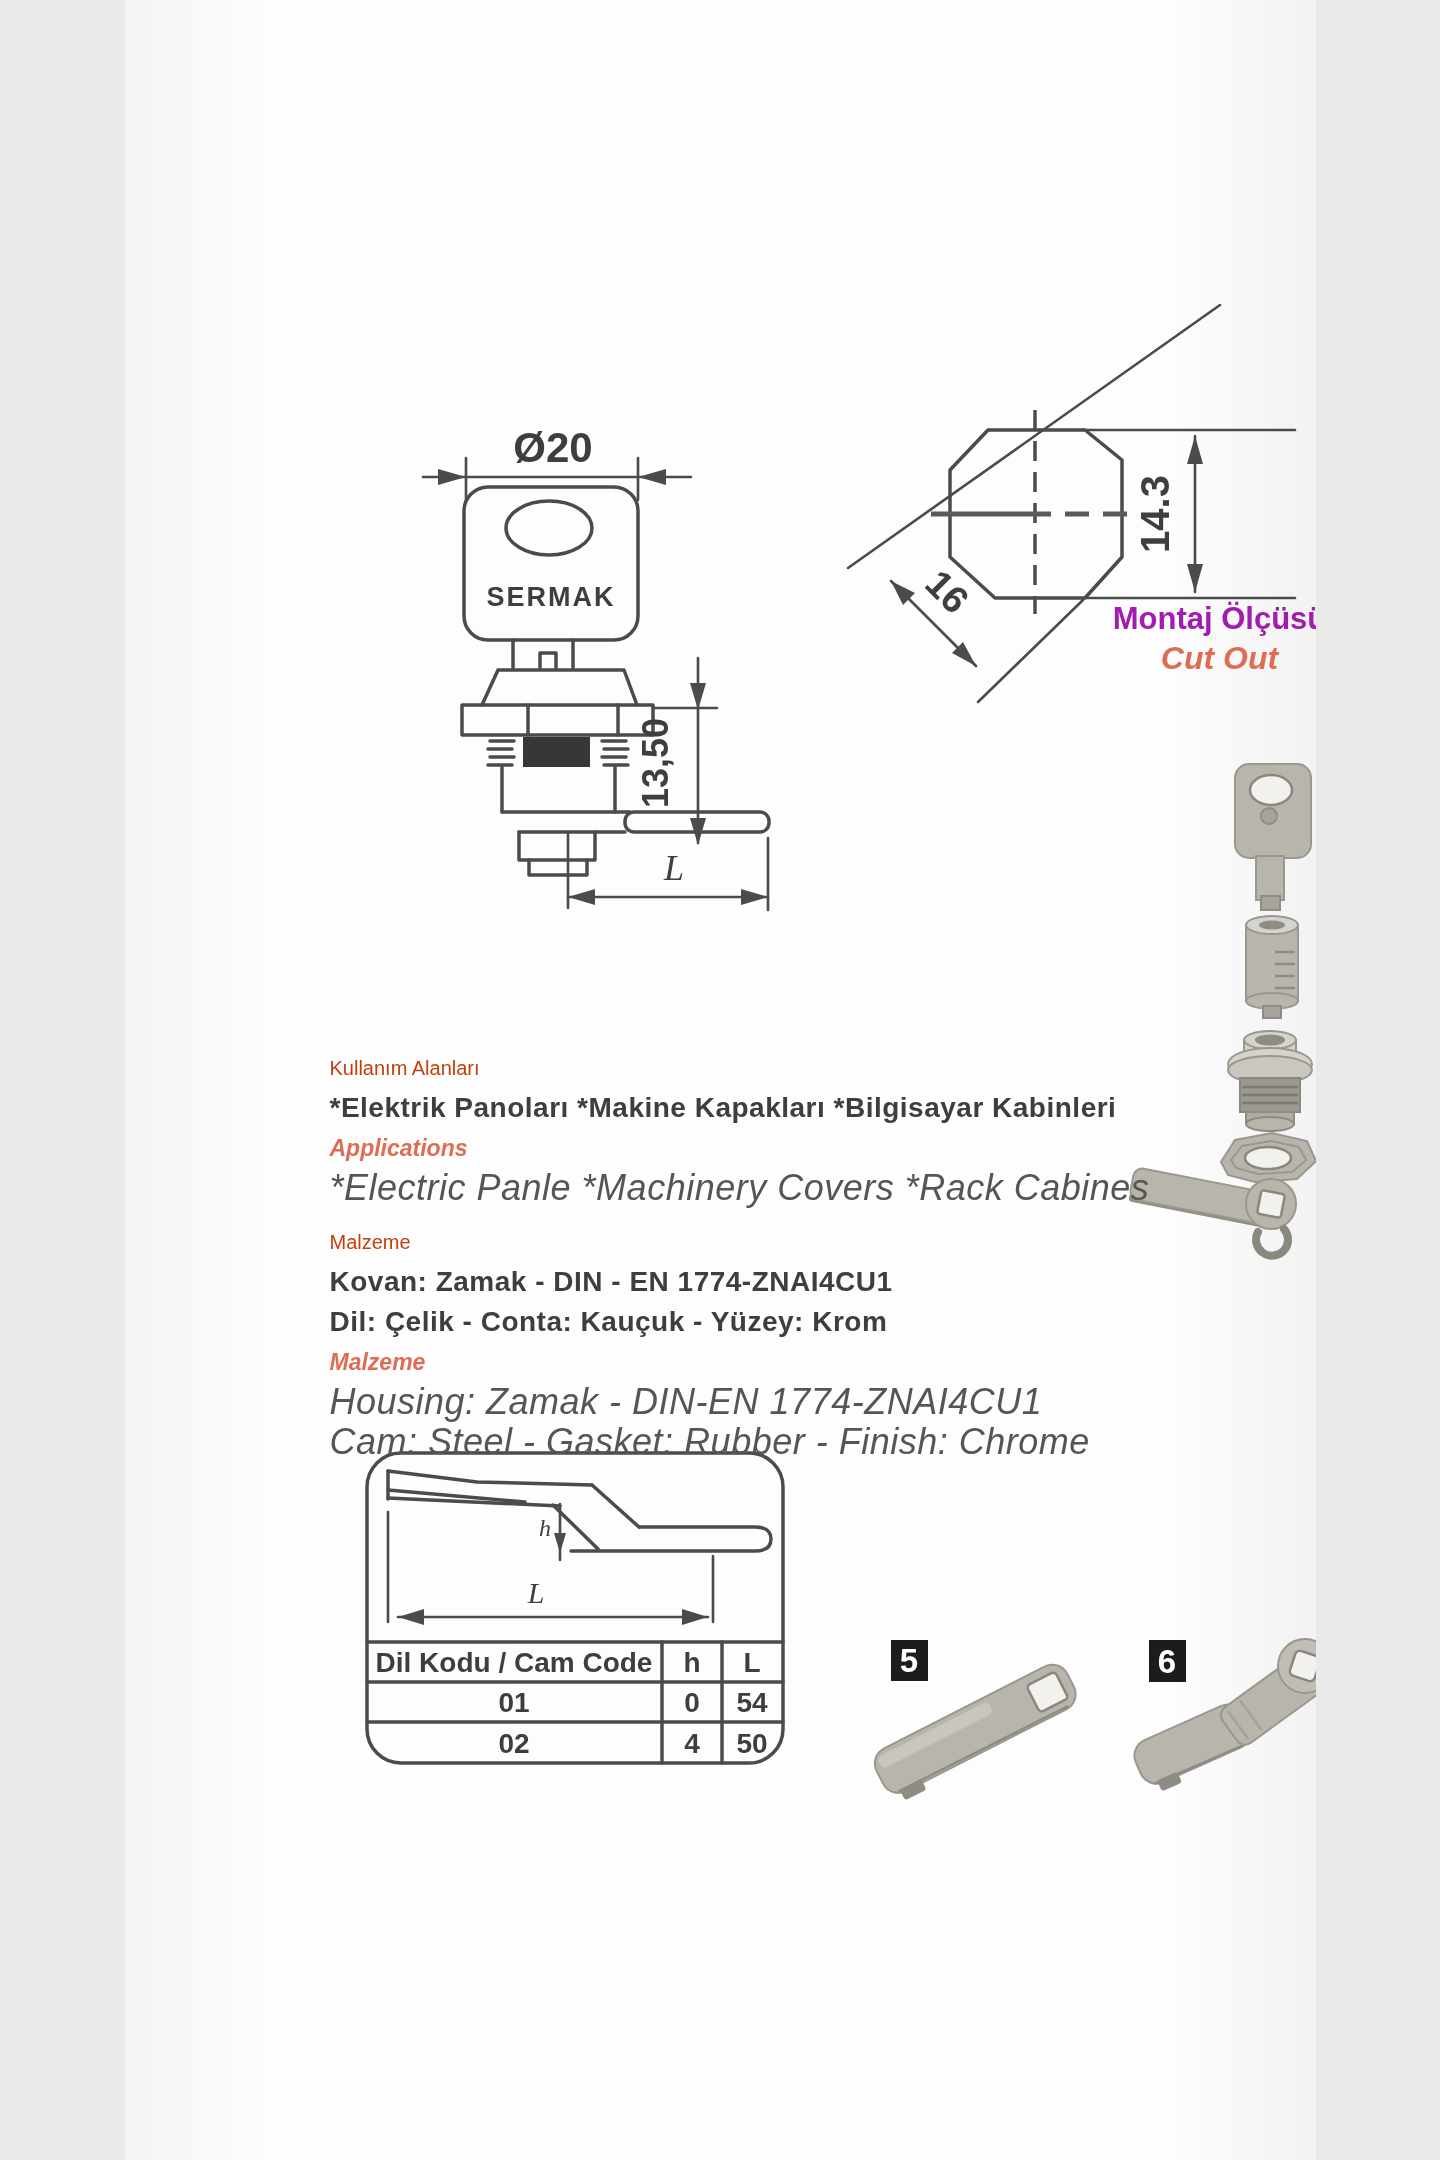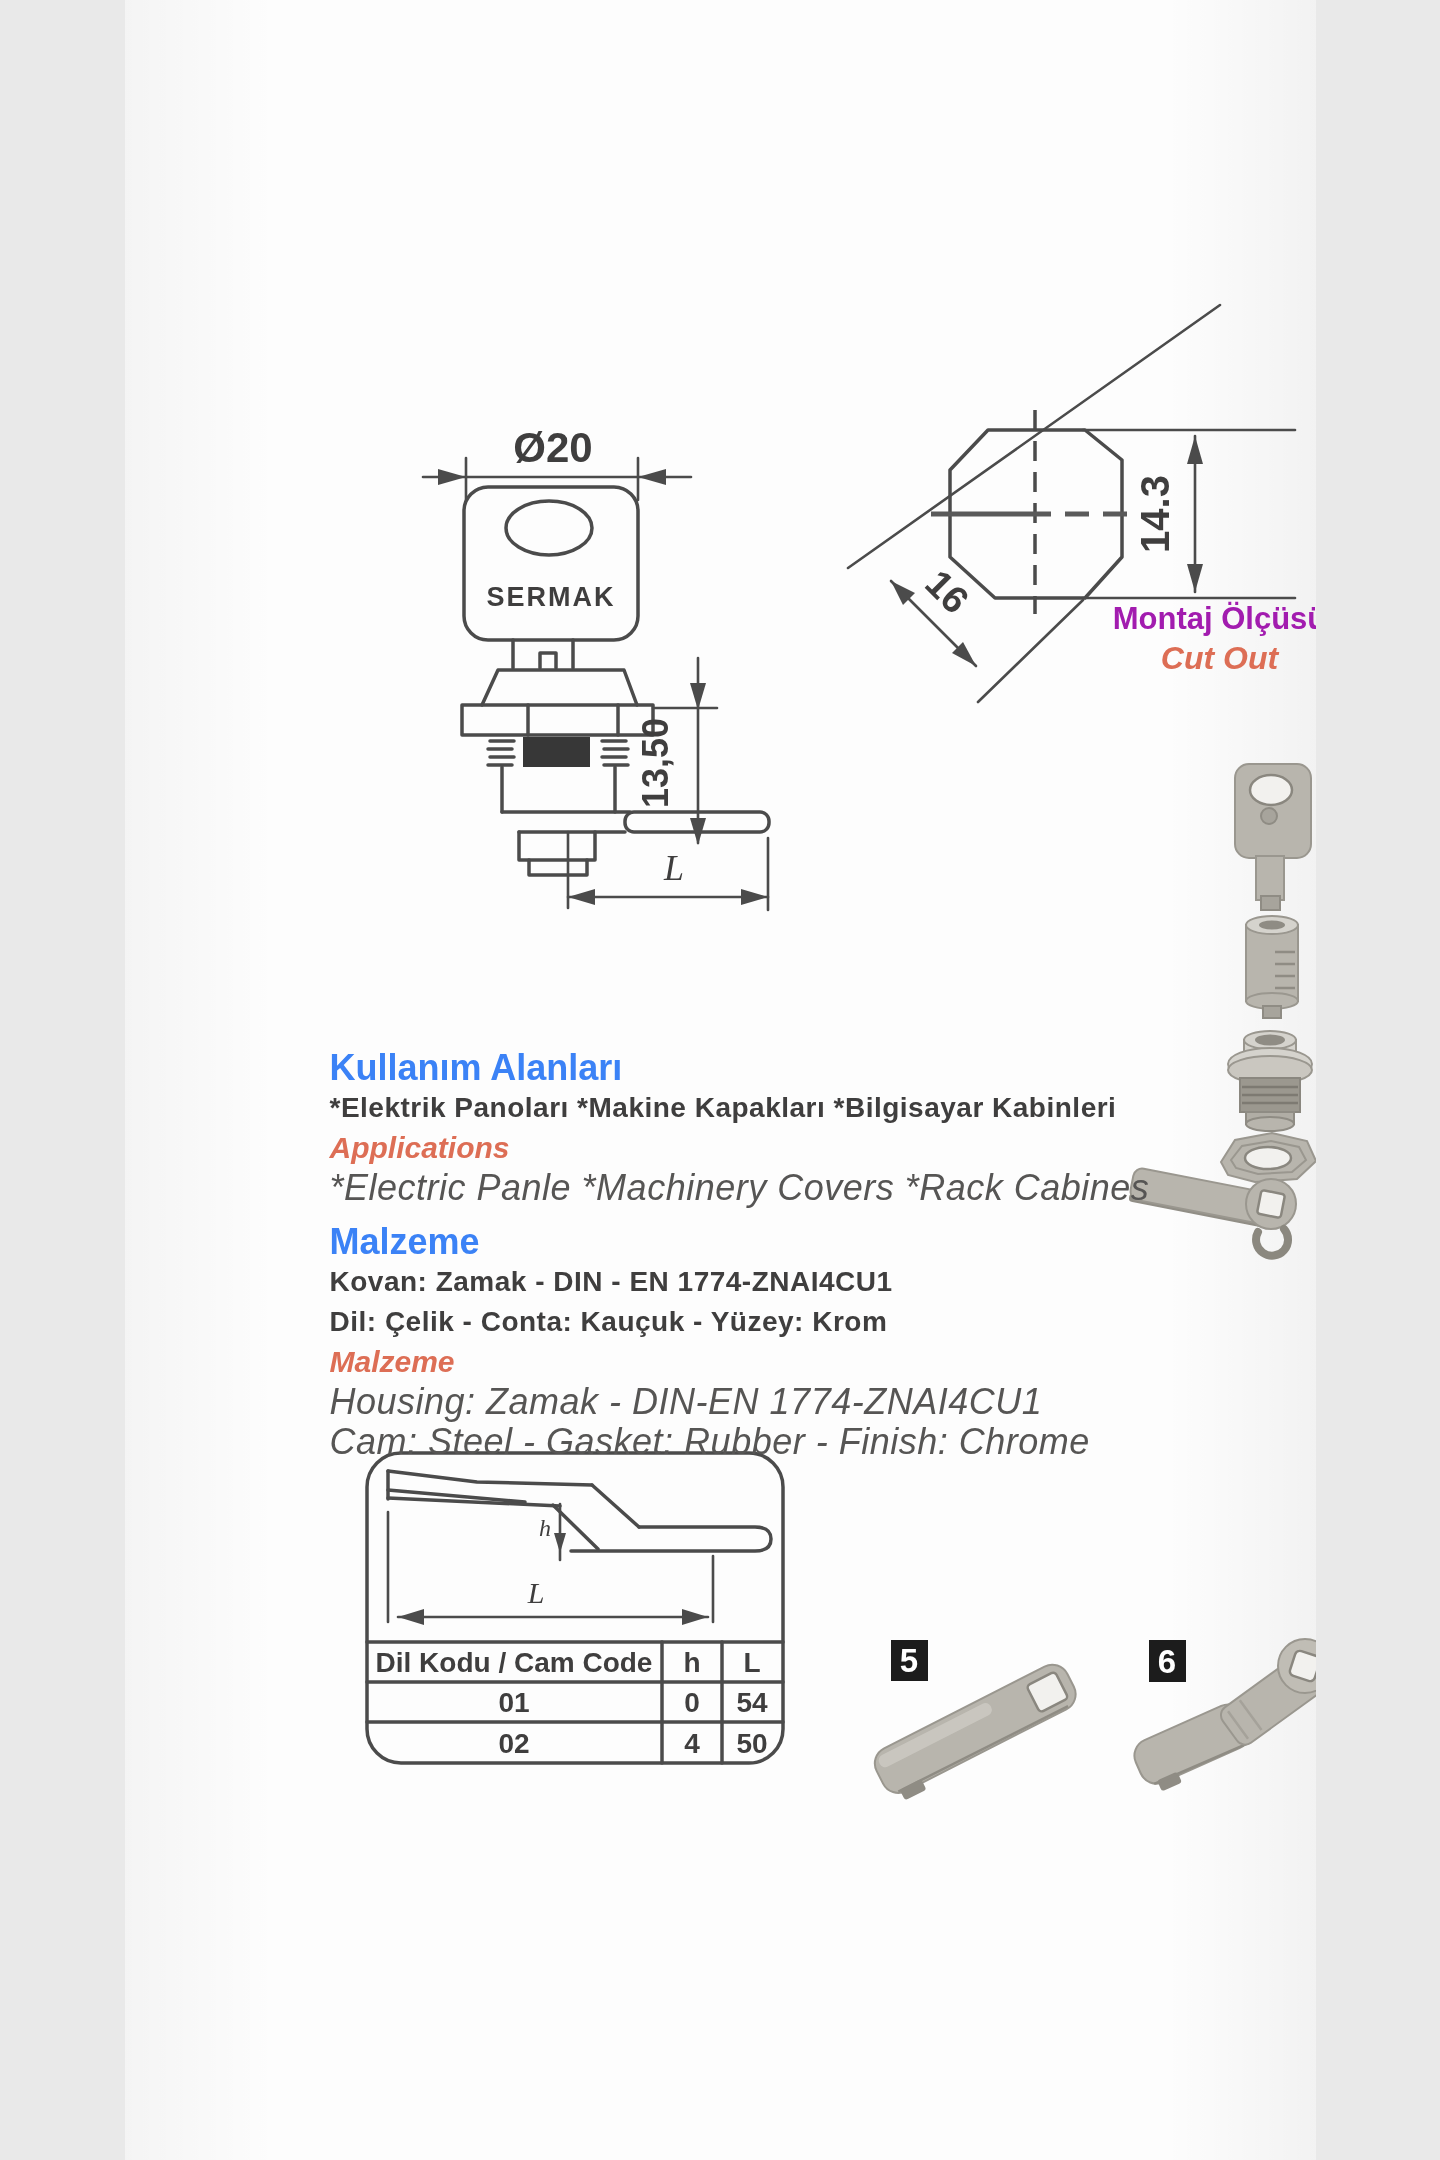--- a/index.html
+++ b/index.html
@@ -26,23 +26,23 @@
   .hole{fill:#f2f1ee;stroke:#8a877f;stroke-width:2.5;}
   .caption-tr{
     position:absolute;left:950px;top:601px;width:290px;text-align:center;
     color:#a21caf;font-weight:bold;font-size:31px;line-height:36px;
   }
   .caption-en{
     position:absolute;left:950px;top:640px;width:290px;text-align:center;
     color:#dd6e55;font-style:italic;font-weight:bold;font-size:32px;
   }
   .textblock{position:absolute;left:205px;line-height:40px;white-space:nowrap;}
-  .tb-head{color:#3b82f6;font-weight:bold;font-size:36px;}
+  .tb-head{color:#c2410c;font-weight:normal;font-size:20px;}
   .tb-bold{color:#3f3e3e;font-weight:bold;font-size:28px;letter-spacing:.5px;}
-  .tb-subhead{color:#dd6e55;font-weight:bold;font-style:italic;font-size:30px;}
+  .tb-subhead{color:#dd6e55;font-weight:bold;font-style:italic;font-size:23px;}
   .tb-ital{color:#565554;font-style:italic;font-size:36px;letter-spacing:.5px;}
 </style>
 </head>
 <body>
 
 <div class="page">
   <div class="edge left"></div>
   <div class="edge right"></div>
 
   <svg class="art" viewBox="0 0 1440 2160">

